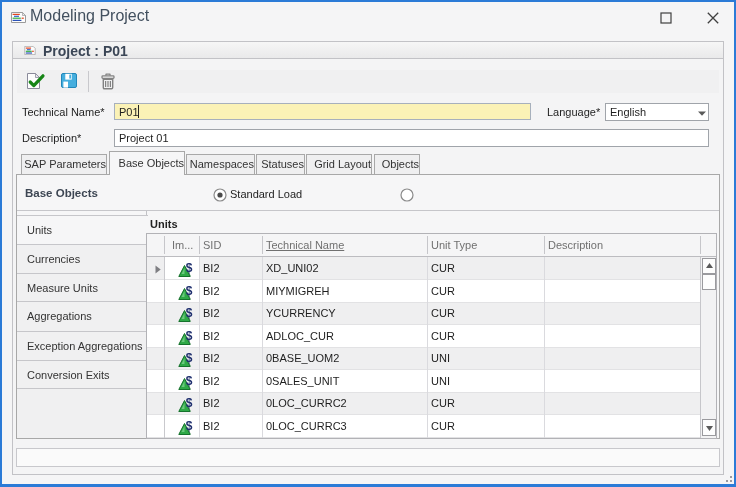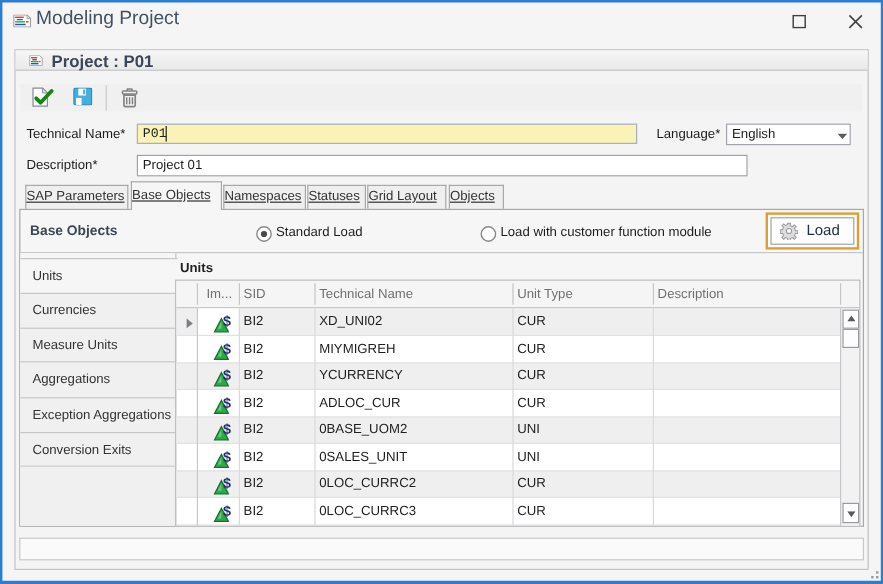--- a/index.html
+++ b/index.html
@@ -3,21 +3,21 @@
 <meta charset="utf-8">
 <style>
 * { margin:0; padding:0; box-sizing:border-box; }
 html,body { width:736px; height:487px; overflow:hidden; background:#fff; }
 body { font-family:"Liberation Sans", sans-serif; font-size:11px; color:#1e1e1e; }
 #win { position:absolute; left:0; top:0; width:736px; height:487px;
   background:#f5f5f6; border:2px solid #2b7bd7; border-bottom-width:3px; }
 .abs { position:absolute; }
 .lbl { position:absolute; white-space:nowrap; }
 .tab { position:absolute; background:#efeff0; border:1px solid #a8a8a8; border-bottom:none;
-  text-align:left; color:#333;text-decoration:underline; }
+  text-align:right; color:#333; }
 .nav { position:absolute; left:0; width:130px; background:#f0f0f1; border-top:1px solid #c6c6ca; }
 .nav .lbl { left:10px; top:8px; color:#333; }
 .row { position:absolute; left:0; width:553px; height:23px; }
 .cell { position:absolute; top:5px; white-space:nowrap; }
 .vline { position:absolute; width:1px; background:#dadade; }
 .hline { position:absolute; height:1px; background:#c6c6ca; }
 </style>
 </head>
 <body>
 <div id="win">
@@ -70,33 +70,33 @@
       <path d="M4.6 2.6 L5.2 1.2 H8.8 L9.4 2.6" fill="none" stroke="#828282" stroke-width="1.3"></path>
       <rect x="1" y="2.9" width="12" height="2.4" rx="0.8" fill="none" stroke="#828282" stroke-width="1.3"></rect>
       <path d="M2.3 6.3 H11.7 V14.6 Q11.7 15.8 10.6 15.8 H3.4 Q2.3 15.8 2.3 14.6 Z" fill="none" stroke="#828282" stroke-width="1.4"></path>
       <line x1="4.6" y1="8" x2="4.6" y2="13.9" stroke="#828282" stroke-width="1.2"></line>
       <line x1="7" y1="8" x2="7" y2="13.9" stroke="#828282" stroke-width="1.2"></line>
       <line x1="9.4" y1="8" x2="9.4" y2="13.9" stroke="#828282" stroke-width="1.2"></line>
     </svg>
 
     <div class="lbl" style="left:9px;top:64px;">Technical Name*</div>
     <div class="abs" style="left:101px;top:61px;width:417px;height:17px;background:#fbf2b6;border:1px solid #a7b0bc;">
-      <div class="lbl" style="left:4px;top:2px;font-family:Liberation Mono, monospace;">P01</div>
+      <div class="lbl" style="left:4px;top:2px;">P01</div>
       <div class="abs" style="left:23px;top:1px;width:1px;height:13px;background:#222"></div>
     </div>
     <div class="lbl" style="left:534px;top:64px;">Language*</div>
     <div class="abs" style="left:592px;top:61px;width:104px;height:18px;background:#fff;border:1px solid #a0a4aa;">
       <div class="lbl" style="left:4px;top:2px;">English</div>
       <svg class="abs" style="left:92px;top:7px" width="8" height="5" viewBox="0 0 8 5">
         <path d="M0 0.5 L8 0.5 L4 4.8 Z" fill="#5a5a5a"></path>
       </svg>
     </div>
 
     <div class="lbl" style="left:9px;top:90px;">Description*</div>
-    <div class="abs" style="left:101px;top:87px;width:509px;height:18px;background:#fff;border:1px solid #a0a4aa;">
+    <div class="abs" style="left:101px;top:87px;width:595px;height:18px;background:#fff;border:1px solid #a0a4aa;">
       <div class="lbl" style="left:4px;top:2px;">Project 01</div>
     </div>
 
     <div class="tab" style="left:8px;top:112px;width:86px;height:20px;line-height:19px;">SAP Parameters</div>
     <div class="tab" style="left:96px;top:109px;width:76px;height:24px;line-height:22px;background:#f6f6f7;z-index:3">Base Objects</div>
     <div class="tab" style="left:173px;top:112px;width:69px;height:20px;line-height:19px;">Namespaces</div>
     <div class="tab" style="left:243px;top:112px;width:49px;height:20px;line-height:19px;">Statuses</div>
     <div class="tab" style="left:293px;top:112px;width:66px;height:20px;line-height:19px;">Grid Layout</div>
     <div class="tab" style="left:361px;top:112px;width:46px;height:20px;line-height:19px;">Objects</div>
 
@@ -104,30 +104,21 @@
 
       <div class="lbl" style="left:8px;top:12px;font-weight:bold;font-size:11.5px;color:#3d4653">Base Objects</div>
       <svg class="abs" style="left:196px;top:13px" width="14" height="14" viewBox="0 0 14 14">
         <circle cx="7" cy="7" r="6" fill="#fff" stroke="#8a8a8a" stroke-width="1.2"></circle>
         <circle cx="7" cy="7" r="2.6" fill="#4a4a4a"></circle>
       </svg>
       <div class="lbl" style="left:213px;top:13px;">Standard Load</div>
       <svg class="abs" style="left:383px;top:13px" width="14" height="14" viewBox="0 0 14 14">
         <circle cx="7" cy="7" r="6" fill="#fff" stroke="#8a8a8a" stroke-width="1.2"></circle>
       </svg>
-      <div class="lbl" style="left:400px;top:13px;">Load with customer function module</div>
-
-      <div class="abs" style="left:621px;top:2px;width:78px;height:31px;border:2px solid #dd9f2f;background:#fff">
-        <div class="abs" style="left:2px;top:2px;width:70px;height:23px;border:1px solid #a2a2a6;background:#fdfdfd"></div>
-        <svg class="abs" style="left:10px;top:6px" width="15" height="15" viewBox="0 0 16 16">
-          <path d="M6.8 1.2 h2.4 v2 l2 0.85 1.45-1.45 1.7 1.7 -1.45 1.45 0.85 2 h2 v2.4 h-2 l-0.85 2 1.45 1.45 -1.7 1.7 -1.45-1.45 -2 0.85 v2 H6.8 v-2 l-2-0.85 -1.45 1.45 -1.7-1.7 1.45-1.45 -0.85-2 h-2 V6.8 h2 l0.85-2 L1.65 3.35 l1.7-1.7 1.45 1.45 2-0.85 Z" fill="#dcdcde" stroke="#9a9a9e" stroke-width="0.9"></path>
-          <circle cx="8" cy="8" r="2.3" fill="#fbfbfc" stroke="#9a9a9e" stroke-width="0.9"></circle>
-        </svg>
-        <div class="lbl" style="left:32px;top:6px;font-size:12.5px;color:#20304a">Load</div>
-      </div>
+
       <div class="abs" style="left:0;top:35px;width:702px;height:1px;background:#c6c6ca"></div>
 
       <div class="abs" style="left:0;top:36px;width:130px;height:227px;background:#f6f6f7;border-right:1px solid #c2c2c6"></div>
       <div class="abs" style="left:0;top:40px;width:131px;height:29px;background:#f6f6f7;border-top:1px solid #c6c6ca;">
         <div class="lbl" style="left:10px;top:8px;color:#333">Units</div>
       </div>
       <div class="nav" style="top:69px;height:29px;border-right:1px solid #c2c2c6">
           <div class="lbl">Currencies</div>
         </div>
       <div class="nav" style="top:98px;height:28px;border-right:1px solid #c2c2c6">
@@ -144,21 +135,21 @@
         </div>
       <div class="abs" style="left:0;top:214px;width:130px;height:49px;background:#f0f0f1;border-right:1px solid #c2c2c6"></div>
 
       <div class="lbl" style="left:133px;top:43px;font-weight:bold;color:#222">Units</div>
 
       <div class="abs" style="left:129px;top:58px;width:571px;height:206px;border:1px solid #b2b2b6;background:#fff">
 
         <div class="abs" style="left:0;top:0;width:569px;height:23px;background:#f5f5f6;border-bottom:1px solid #bcbcc0;color:#707070">
           <div class="lbl" style="left:25px;top:5px;">Im...</div>
           <div class="lbl" style="left:56px;top:5px;">SID</div>
-          <div class="lbl" style="left:119px;top:5px;">Technical Name</div>
+          <div class="lbl" style="left:119px;top:5px;text-decoration:underline;">Technical Name</div>
           <div class="lbl" style="left:284px;top:5px;">Unit Type</div>
           <div class="lbl" style="left:401px;top:5px;">Description</div>
           <div class="vline" style="left:17px;top:2px;height:18px;background:#c6c6ca"></div>
           <div class="vline" style="left:52px;top:2px;height:18px;background:#c6c6ca"></div>
           <div class="vline" style="left:115px;top:2px;height:18px;background:#c6c6ca"></div>
           <div class="vline" style="left:280px;top:2px;height:18px;background:#c6c6ca"></div>
           <div class="vline" style="left:397px;top:2px;height:18px;background:#c6c6ca"></div>
           <div class="vline" style="left:553px;top:2px;height:18px;background:#c6c6ca"></div>
         </div>
 

